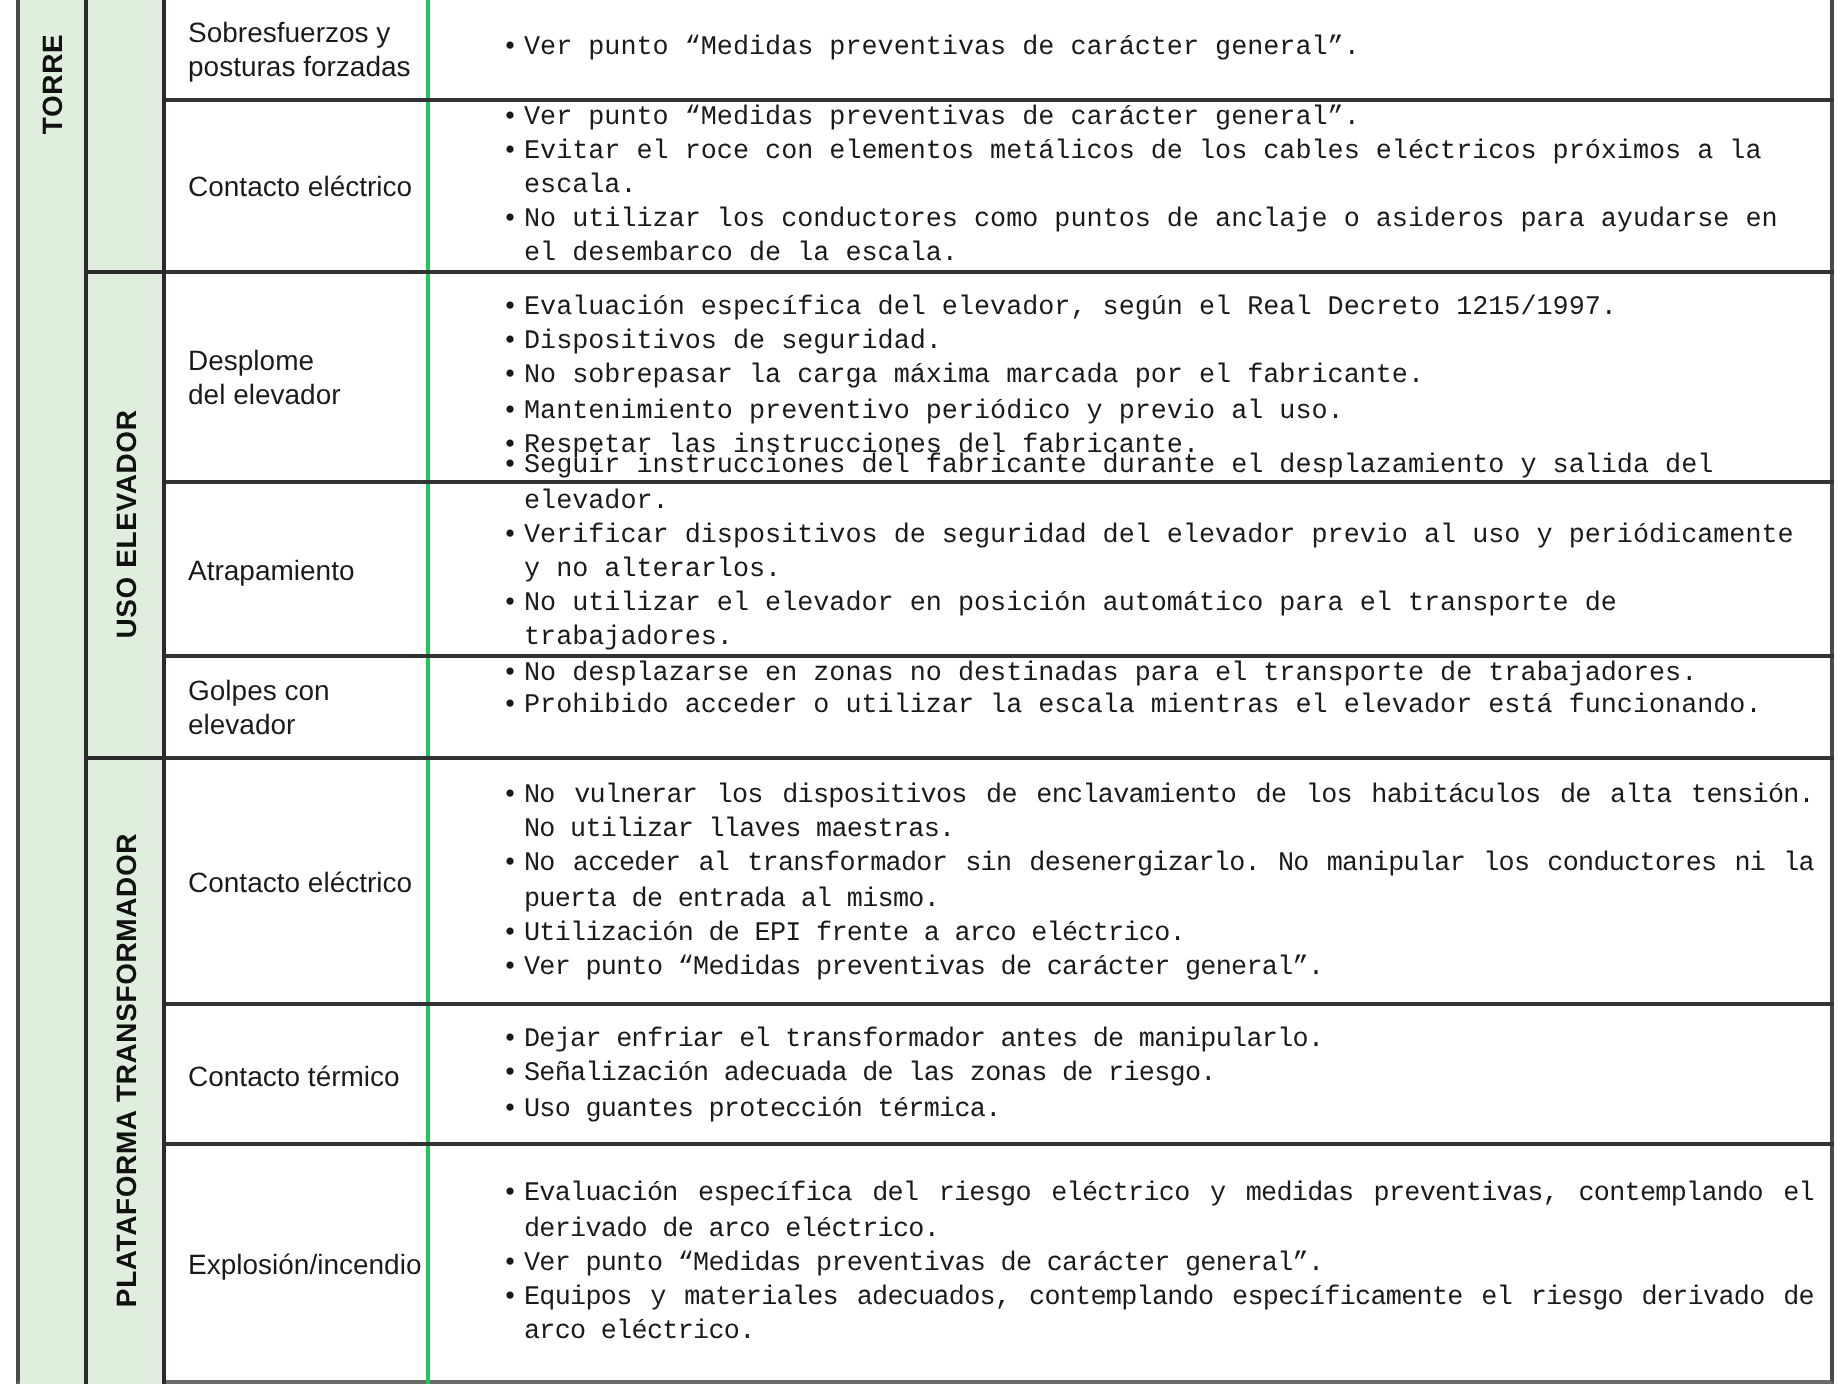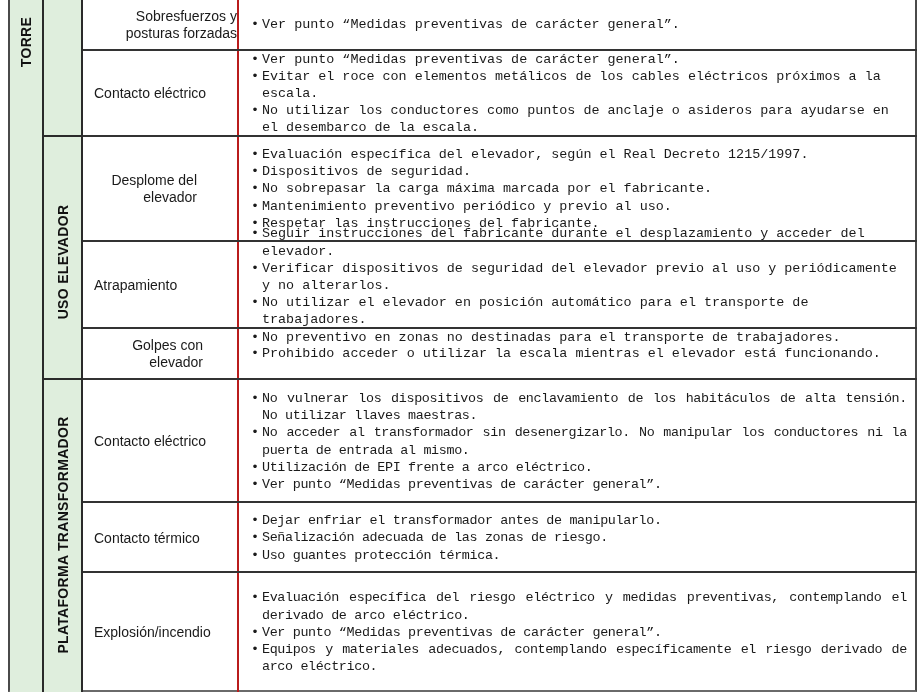--- a/index.html
+++ b/index.html
@@ -62,29 +62,28 @@
       box-sizing: border-box;
     }
     .row.sep-top {
       border-top: 2px solid #333;
     }
     .hazard {
       position: absolute;
       left: 0;
       top: 0;
       bottom: 0;
-      width: 156px;
+      width: 132px;
       display: flex;
       align-items: center;
       padding-left: 11px;
       box-sizing: border-box;
       font-size: 14px;
       line-height: 17px;
-      border-right: 2px solid #b91c1c;
-      text-align: right;
+      border-right: 2px solid #22c55e;
     }
     .measures {
       position: absolute;
       left: 158px;
       right: 0;
       top: 0;
       bottom: 0;
       display: flex;
       align-items: center;
       padding: 0 10px 0 10px;
@@ -162,24 +161,24 @@
       <li>Mantenimiento preventivo periódico y previo al uso.</li>
       <li>Respetar las instrucciones del fabricante.</li>
     </ul>
   </div>
 </div>
 
 <div class="row sep-top" style="top:240px; height:89px;">
   <div class="hazard">Atrapamiento</div>
   <div class="measures">
     <ul>
-      <li>Seguir instrucciones del fabricante durante el desplazamiento y acceder del elevador.</li>
+      <li>Seguir instrucciones del fabricante durante el desplazamiento y salida del elevador.</li>
       <li>Verificar dispositivos de seguridad del elevador previo al uso y periódicamente y no alterarlos.</li>
       <li>No utilizar el elevador en posición automático para el transporte de trabajadores.</li>
-      <li>No preventivo en zonas no destinadas para el transporte de trabajadores.</li>
+      <li>No desplazarse en zonas no destinadas para el transporte de trabajadores.</li>
     </ul>
   </div>
 </div>
 
 <div class="row sep-top" style="top:327px; height:52px;">
   <div class="hazard" style="padding-right:34px;">Golpes con elevador</div>
   <div class="measures">
     <ul>
       <li>Prohibido acceder o utilizar la escala mientras el elevador está funcionando.</li>
     </ul>

